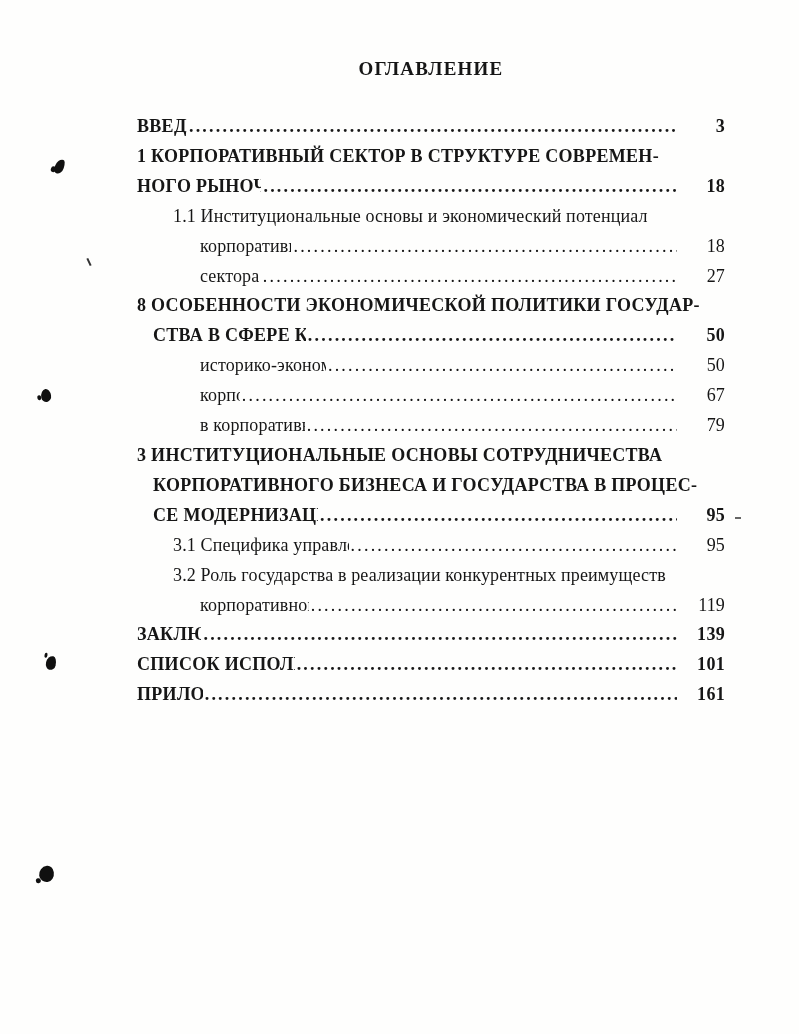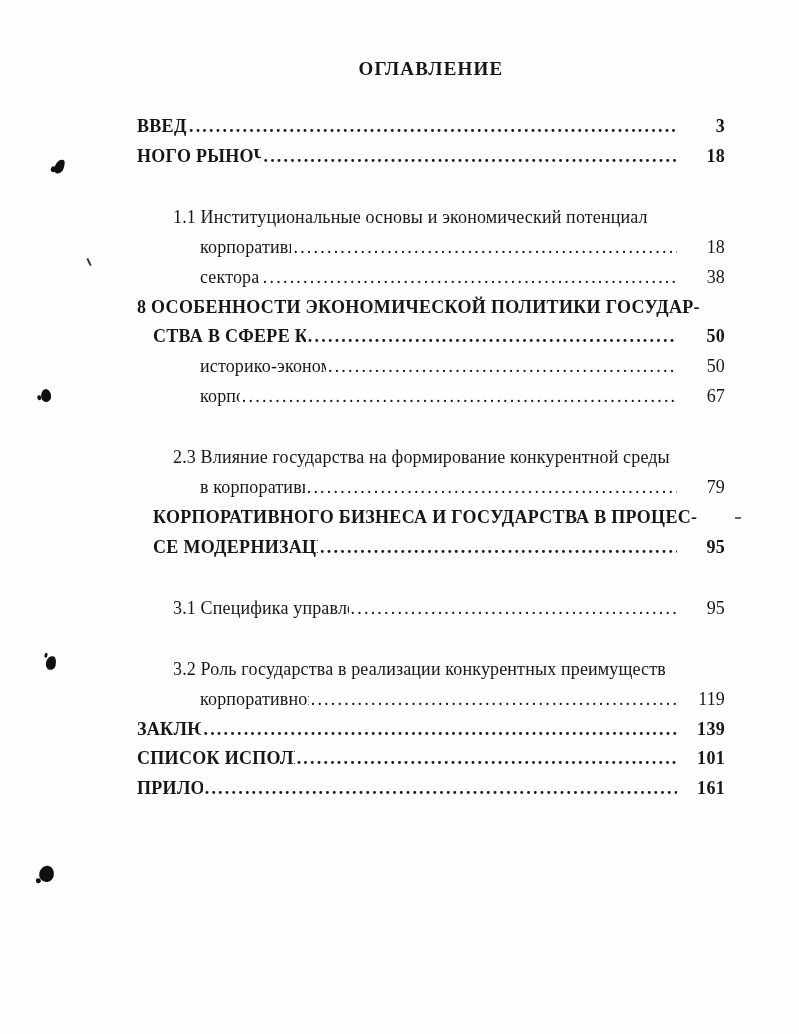--- a/index.html
+++ b/index.html
@@ -34,21 +34,21 @@
   }
 
   .row {
     display: flex;
     align-items: baseline;
     line-height: 29.9px;
   }
   .row.bold { font-weight: 700; letter-spacing: 0.3px; }
 
   .indent-1 { padding-left: 16px; }
-  .indent-2 { padding-left: 36px; margin-top: 31px; }
+  .indent-2 { padding-left: 36px; }
   .indent-3 { padding-left: 63px; }
 
   .text { white-space: nowrap; flex: 0 1 auto; overflow: hidden; }
 
   .leader {
     flex: 1 1 auto;
     overflow: hidden;
     white-space: nowrap;
     margin: 0 8px 0 2px;
   }
@@ -100,20 +100,24 @@
 
   <h1 class="title">ОГЛАВЛЕНИЕ</h1>
 
   <div class="toc" id="toc">
   <div class="row indent-0 bold">
     <span class="text">ВВЕДЕНИЕ</span>
     <span class="leader"></span>
     <span class="page-num">3</span>
   </div>
 
+  <div class="row indent-0 bold">
+    <span class="text">1 КОРПОРАТИВНЫЙ СЕКТОР В СТРУКТУРЕ СОВРЕМЕН-</span>
+
+  </div>
 
   <div class="row indent-0 bold">
     <span class="text">НОГО РЫНОЧНОГО ХОЗЯЙСТВА</span>
     <span class="leader"></span>
     <span class="page-num">18</span>
   </div>
 
   <div class="row indent-2">
     <span class="text">1.1 Институциональные основы и экономический потенциал</span>
 
@@ -122,21 +126,21 @@
   <div class="row indent-3">
     <span class="text">корпоративных формирований</span>
     <span class="leader"></span>
     <span class="page-num">18</span>
   </div>
 
 
   <div class="row indent-3">
     <span class="text">сектора экономики</span>
     <span class="leader"></span>
-    <span class="page-num">38</span>
+    <span class="page-num">27</span>
   </div>
 
   <div class="row indent-0 bold">
     <span class="text">8 ОСОБЕННОСТИ ЭКОНОМИЧЕСКОЙ ПОЛИТИКИ ГОСУДАР-</span>
 
   </div>
 
   <div class="row indent-1 bold">
     <span class="text">СТВА В СФЕРЕ КОРПОРАТИВНОГО БИЗНЕСА</span>
     <span class="leader"></span>
@@ -150,31 +154,31 @@
     <span class="page-num">50</span>
   </div>
 
 
   <div class="row indent-3">
     <span class="text">корпораций</span>
     <span class="leader"></span>
     <span class="page-num">67</span>
   </div>
 
-  <div class="row indent-2">
-    <span class="text">2.3 Влияние государства на формирование конкурентной среды</span>
-
-  </div>
 
   <div class="row indent-3">
     <span class="text">в корпоративном секторе экономики</span>
     <span class="leader"></span>
     <span class="page-num">79</span>
   </div>
 
+  <div class="row indent-0 bold">
+    <span class="text">3 ИНСТИТУЦИОНАЛЬНЫЕ ОСНОВЫ СОТРУДНИЧЕСТВА</span>
+
+  </div>
 
   <div class="row indent-1 bold">
     <span class="text">КОРПОРАТИВНОГО БИЗНЕСА И ГОСУДАРСТВА В ПРОЦЕС-</span>
 
   </div>
 
   <div class="row indent-1 bold">
     <span class="text">СЕ МОДЕРНИЗАЦИИ РОССИЙСКОЙ ЭКОНОМИКИ</span>
     <span class="leader"></span>
     <span class="page-num">95</span>

